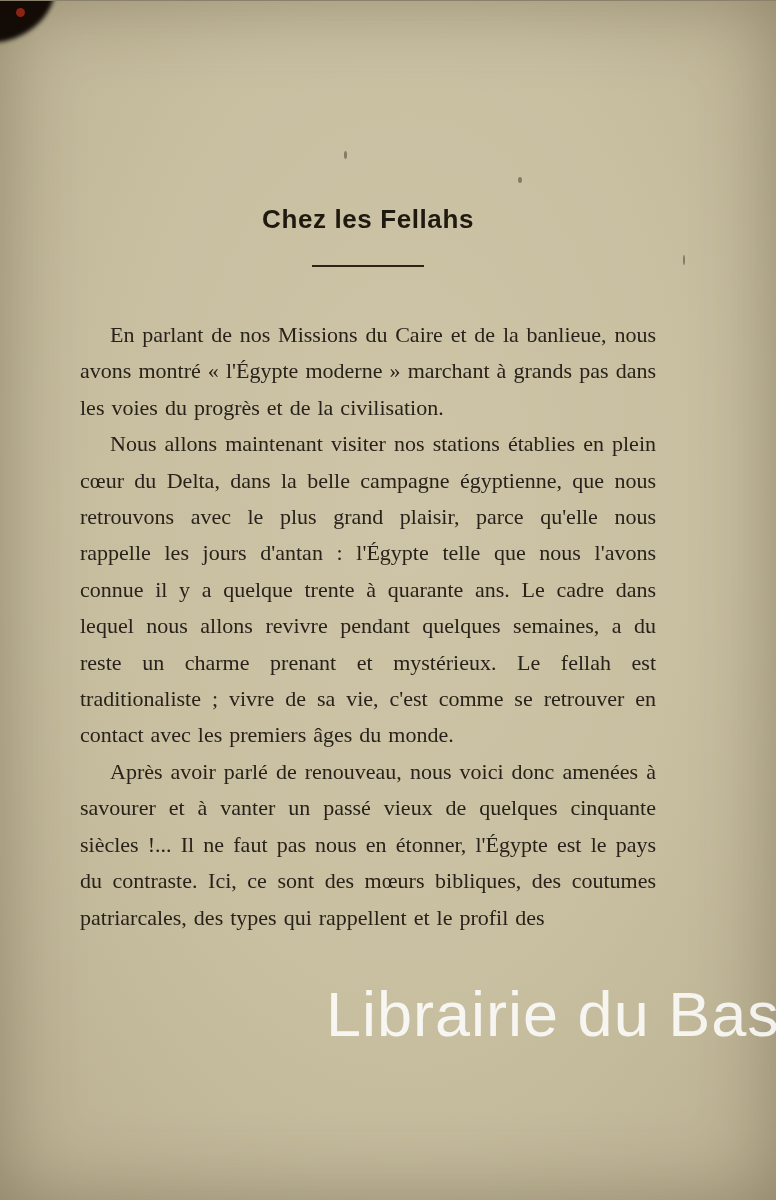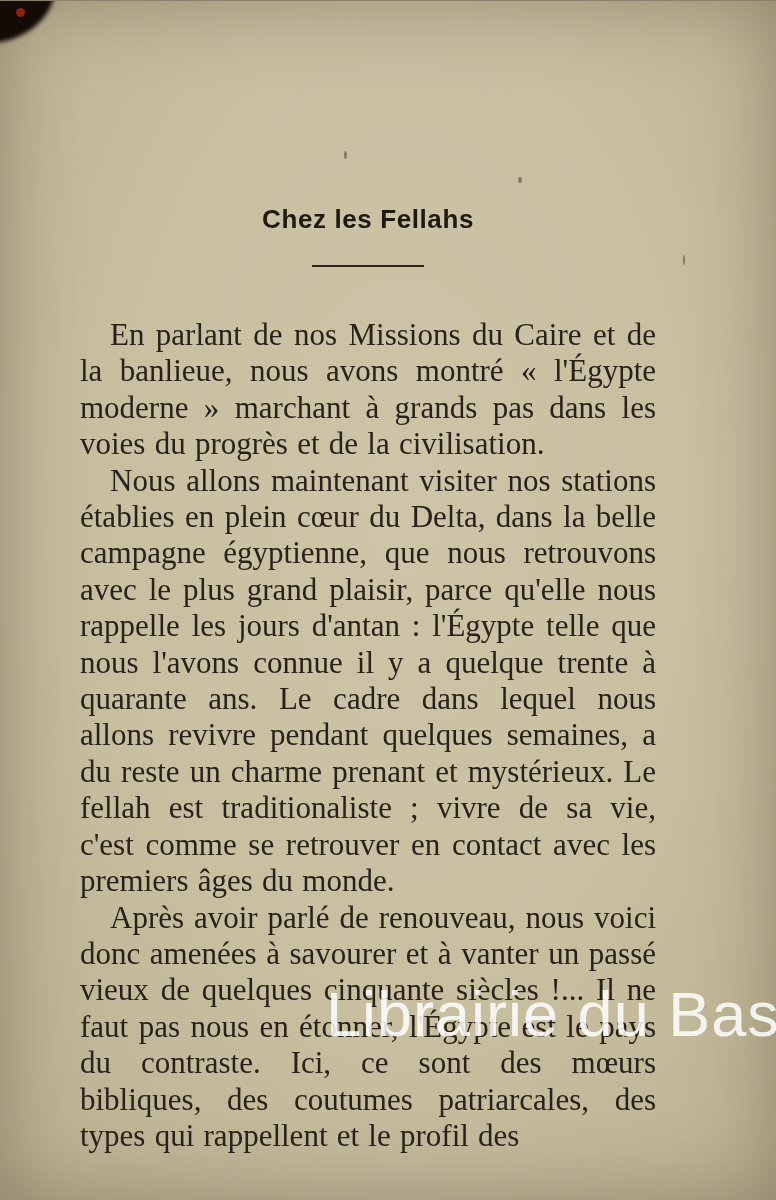--- a/index.html
+++ b/index.html
@@ -31,21 +31,21 @@
     color: #1f1910;
   }
   .rule {
     width: 112px;
     height: 0;
     border-top: 2.5px solid #2b2417;
     margin: 30px auto 0;
   }
   .body-text {
     margin-top: 50px;
-    font-size: 31px;
+    font-size: 22px;
     line-height: 36.4px;
     text-align: justify;
     color: #29221a;
   }
   .para {
     margin: 0;
     text-indent: 30px;
     word-spacing: 1.5px;
   }
   .watermark {

